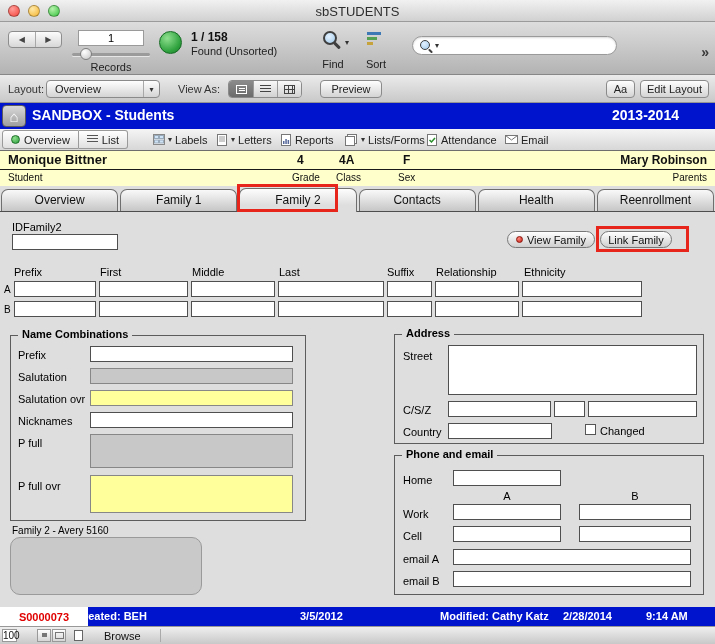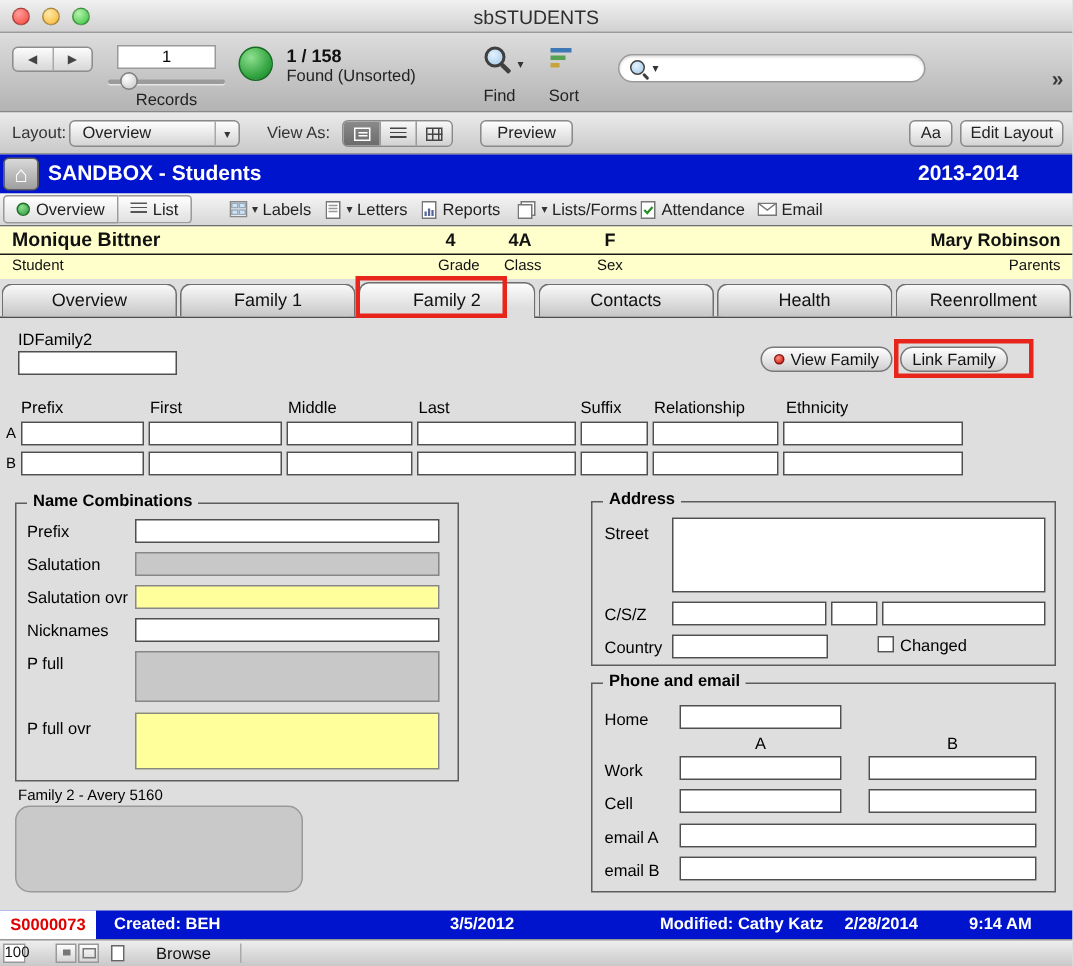--- a/index.html
+++ b/index.html
@@ -100,21 +100,21 @@
   .btn-sm { position:absolute; height:17px; border:1px solid #787878; border-radius:9px; background:linear-gradient(#ffffff,#cfcfcf); font-size:11px; color:#111; display:flex; align-items:center; justify-content:center; gap:4px; }
   .reddot { display:inline-block; width:7px; height:7px; border-radius:50%; background:radial-gradient(circle at 35% 30%, #ff8a80, #c81e12); border:1px solid #8d130a; }
   .gbox { position:absolute; border:1px solid #5c5c5c; }
   .gbox .legend { position:absolute; top:-8px; left:7px; background:#dedede; padding:0 4px; font-weight:bold; font-size:11px; white-space:nowrap; }
   .cbx { position:absolute; width:11px; height:11px; background:#fff; border:1px solid #555; }
   .averybox { position:absolute; background:#c9c9c9; border:1px solid #9a9a9a; border-radius:10px; }
   .colhdr { position:absolute; font-size:11px; color:#000; }
 
   
   .statusbar { position:absolute; left:0; top:607px; width:715px; height:19px; background:#0013cd; }
-  .rec-id-box { position:absolute; left:0; top:0; width:64px; height:19px; background:#ffffff; display:flex; align-items:center; justify-content:center; }
+  .rec-id-box { position:absolute; left:0; top:0; width:88px; height:19px; background:#ffffff; display:flex; align-items:center; justify-content:center; }
   .rec-id { font-size:11px; font-weight:bold; color:#e00000; }
   .sb-white { position:absolute; top:3px; font-size:11px; font-weight:bold; color:#ffffff; }
 
   
   .footerbar { position:absolute; left:0; top:626px; width:715px; height:18px; background:linear-gradient(#efefef,#c8c8c8); border-top:1px solid #989898; }
   .zoombox { position:absolute; left:2px; top:2px; width:15px; height:13px; background:#fff; border:1px solid #999; font-size:10px; text-align:right; padding-right:3px; line-height:11px; color:#111; }
   .fbtn { position:absolute; top:2px; width:14px; height:13px; border:1px solid #999; background:linear-gradient(#fdfdfd,#d6d6d6); }
   .glyph-sq-s { display:block; width:5px; height:4px; background:#777; margin:3px auto 0; }
   .glyph-sq-l { display:block; width:9px; height:7px; border:1px solid #777; margin:2px auto 0; }
   .mode-icon { position:absolute; left:74px; top:3px; width:9px; height:11px; border:1px solid #666; background:#fff; }

